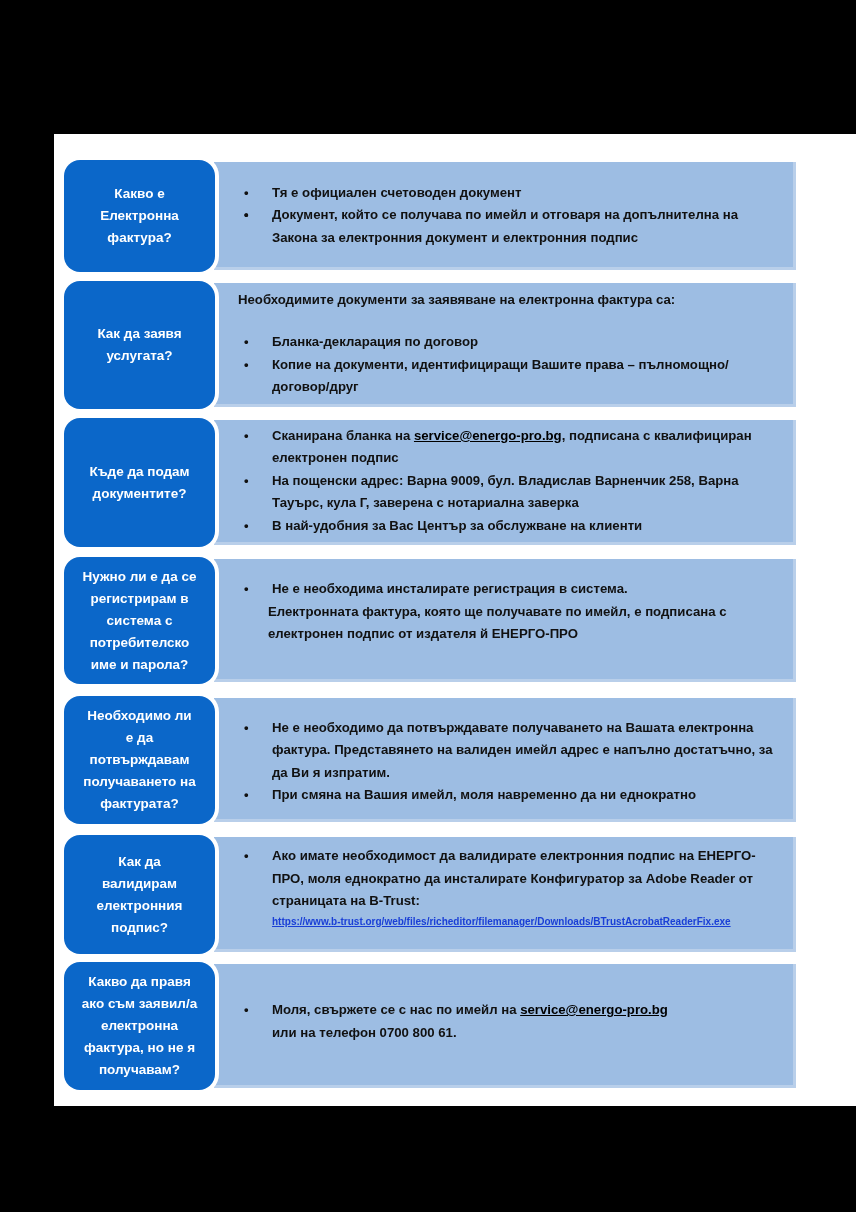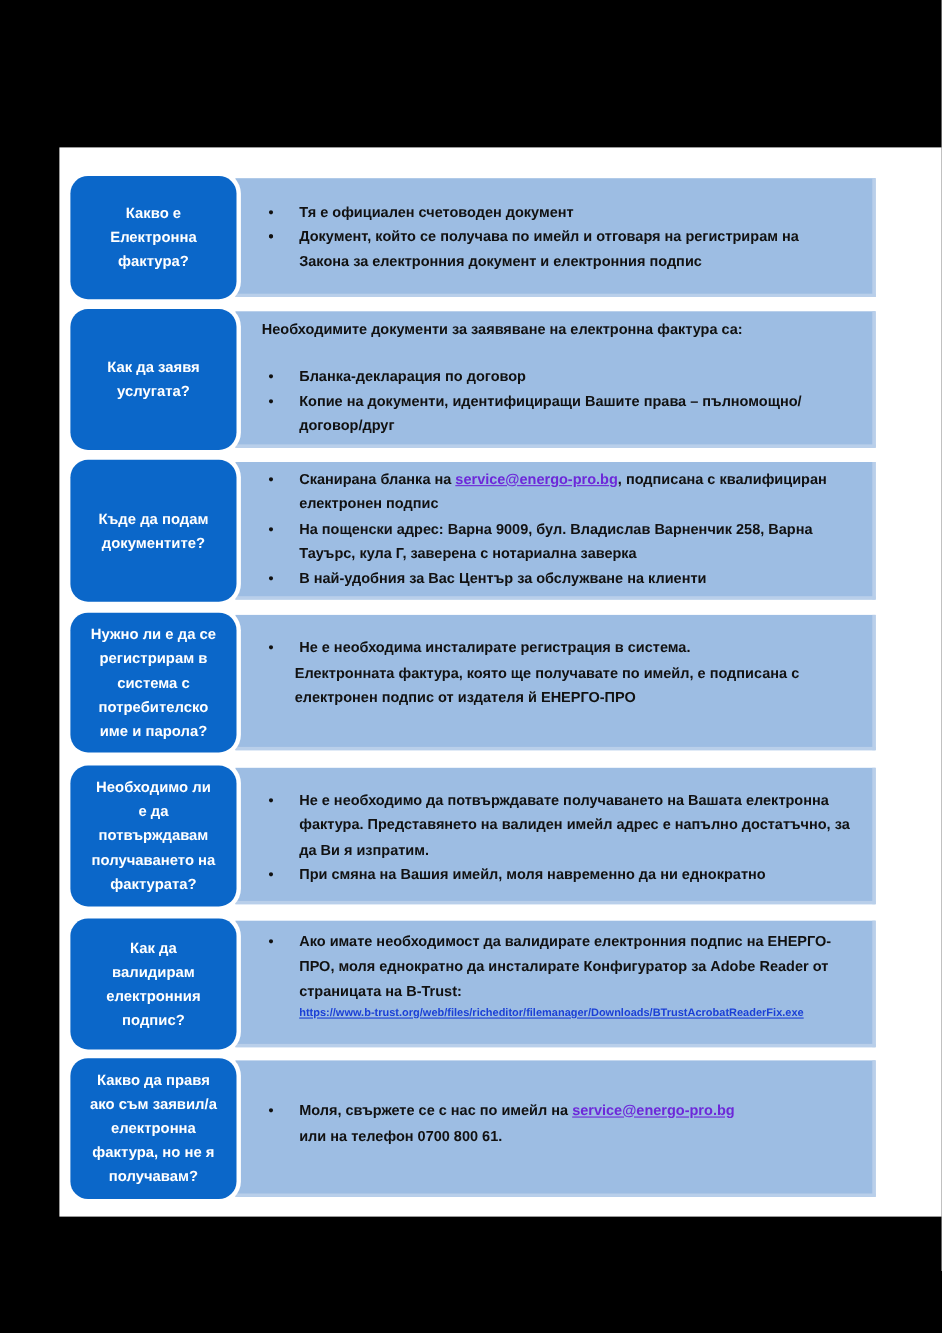--- a/index.html
+++ b/index.html
@@ -59,21 +59,21 @@
       padding-right: 20px;
     }
     .a .intro { margin-left: -6px; margin-bottom: 20px; }
     .a ul { list-style: none; margin: 0; padding: 0; }
     .a li { position: relative; padding-left: 28px; }
     .a li .bullet {
       position: absolute; left: 0; top: 0;
       font-size: 13px;
     }
     .a .plain { padding-left: 28px; }
-    .link { color: #6d28d9; font-weight: bold; }
+    .link { color: #000000; font-weight: bold; }
     .smalllink {
       color: #1a3fd6; text-decoration: underline;
       font-size: 10px; font-weight: bold; line-height: 18px;
       display: block;
     }
   </style>
 </head>
 <body>
 
 <div class="page">
@@ -81,21 +81,21 @@
   <div class="row" style="top:26px; height:112px;">
     <div class="q">
         <span>Какво е
 Електронна
 фактура?</span>
       </div>
     <div class="a" style="padding-top:2px;">
       <ul>
         <li><span class="bullet">•</span><span>Тя е официален счетоводен документ</span></li>
         <li><span class="bullet">•</span></li>
-        <li><span class="bullet">•</span><span>Документ, който се получава по имейл и отговаря на регистрирам на Закона за електронния документ и електронния подпис</span></li>
+        <li><span class="bullet">•</span><span>Документ, който се получава по имейл и отговаря на допълнителна на Закона за електронния документ и електронния подпис</span></li>
       </ul>
     </div>
   </div>
 
   <div class="row" style="top:147px; height:128px;">
     <div class="q">
         <span>Как да заявя
 услугата?</span>
       </div>
     <div class="a">

